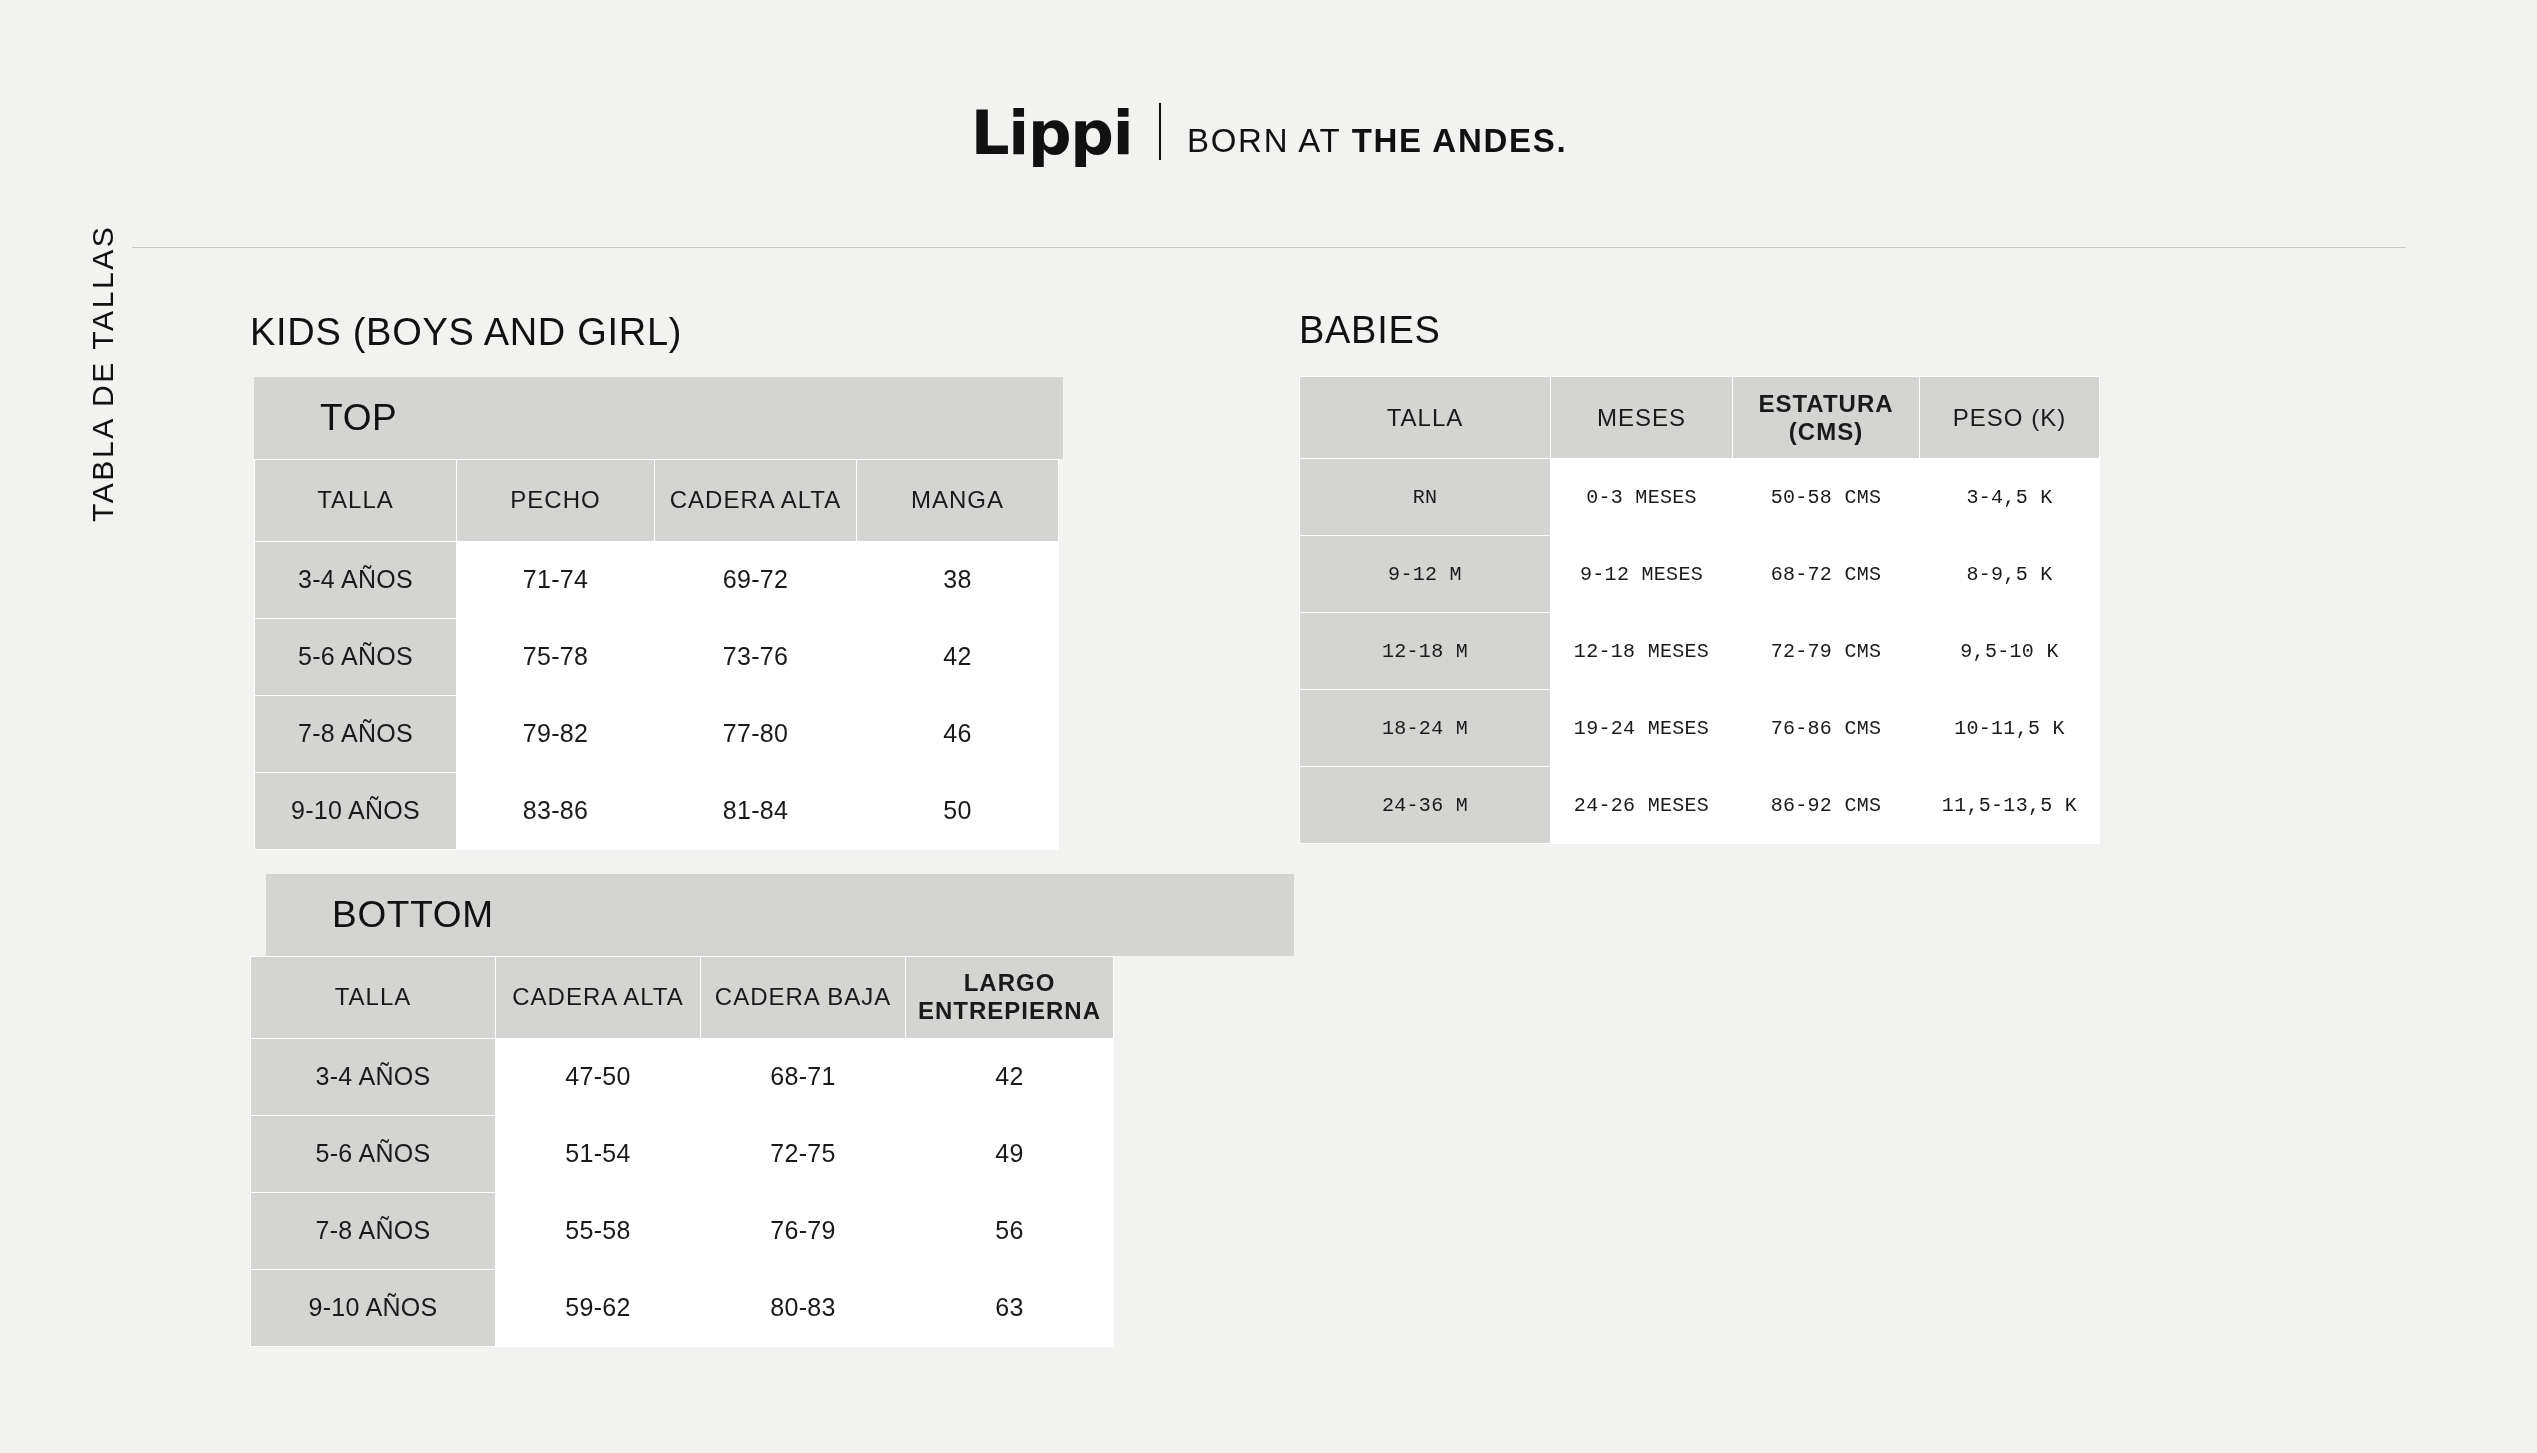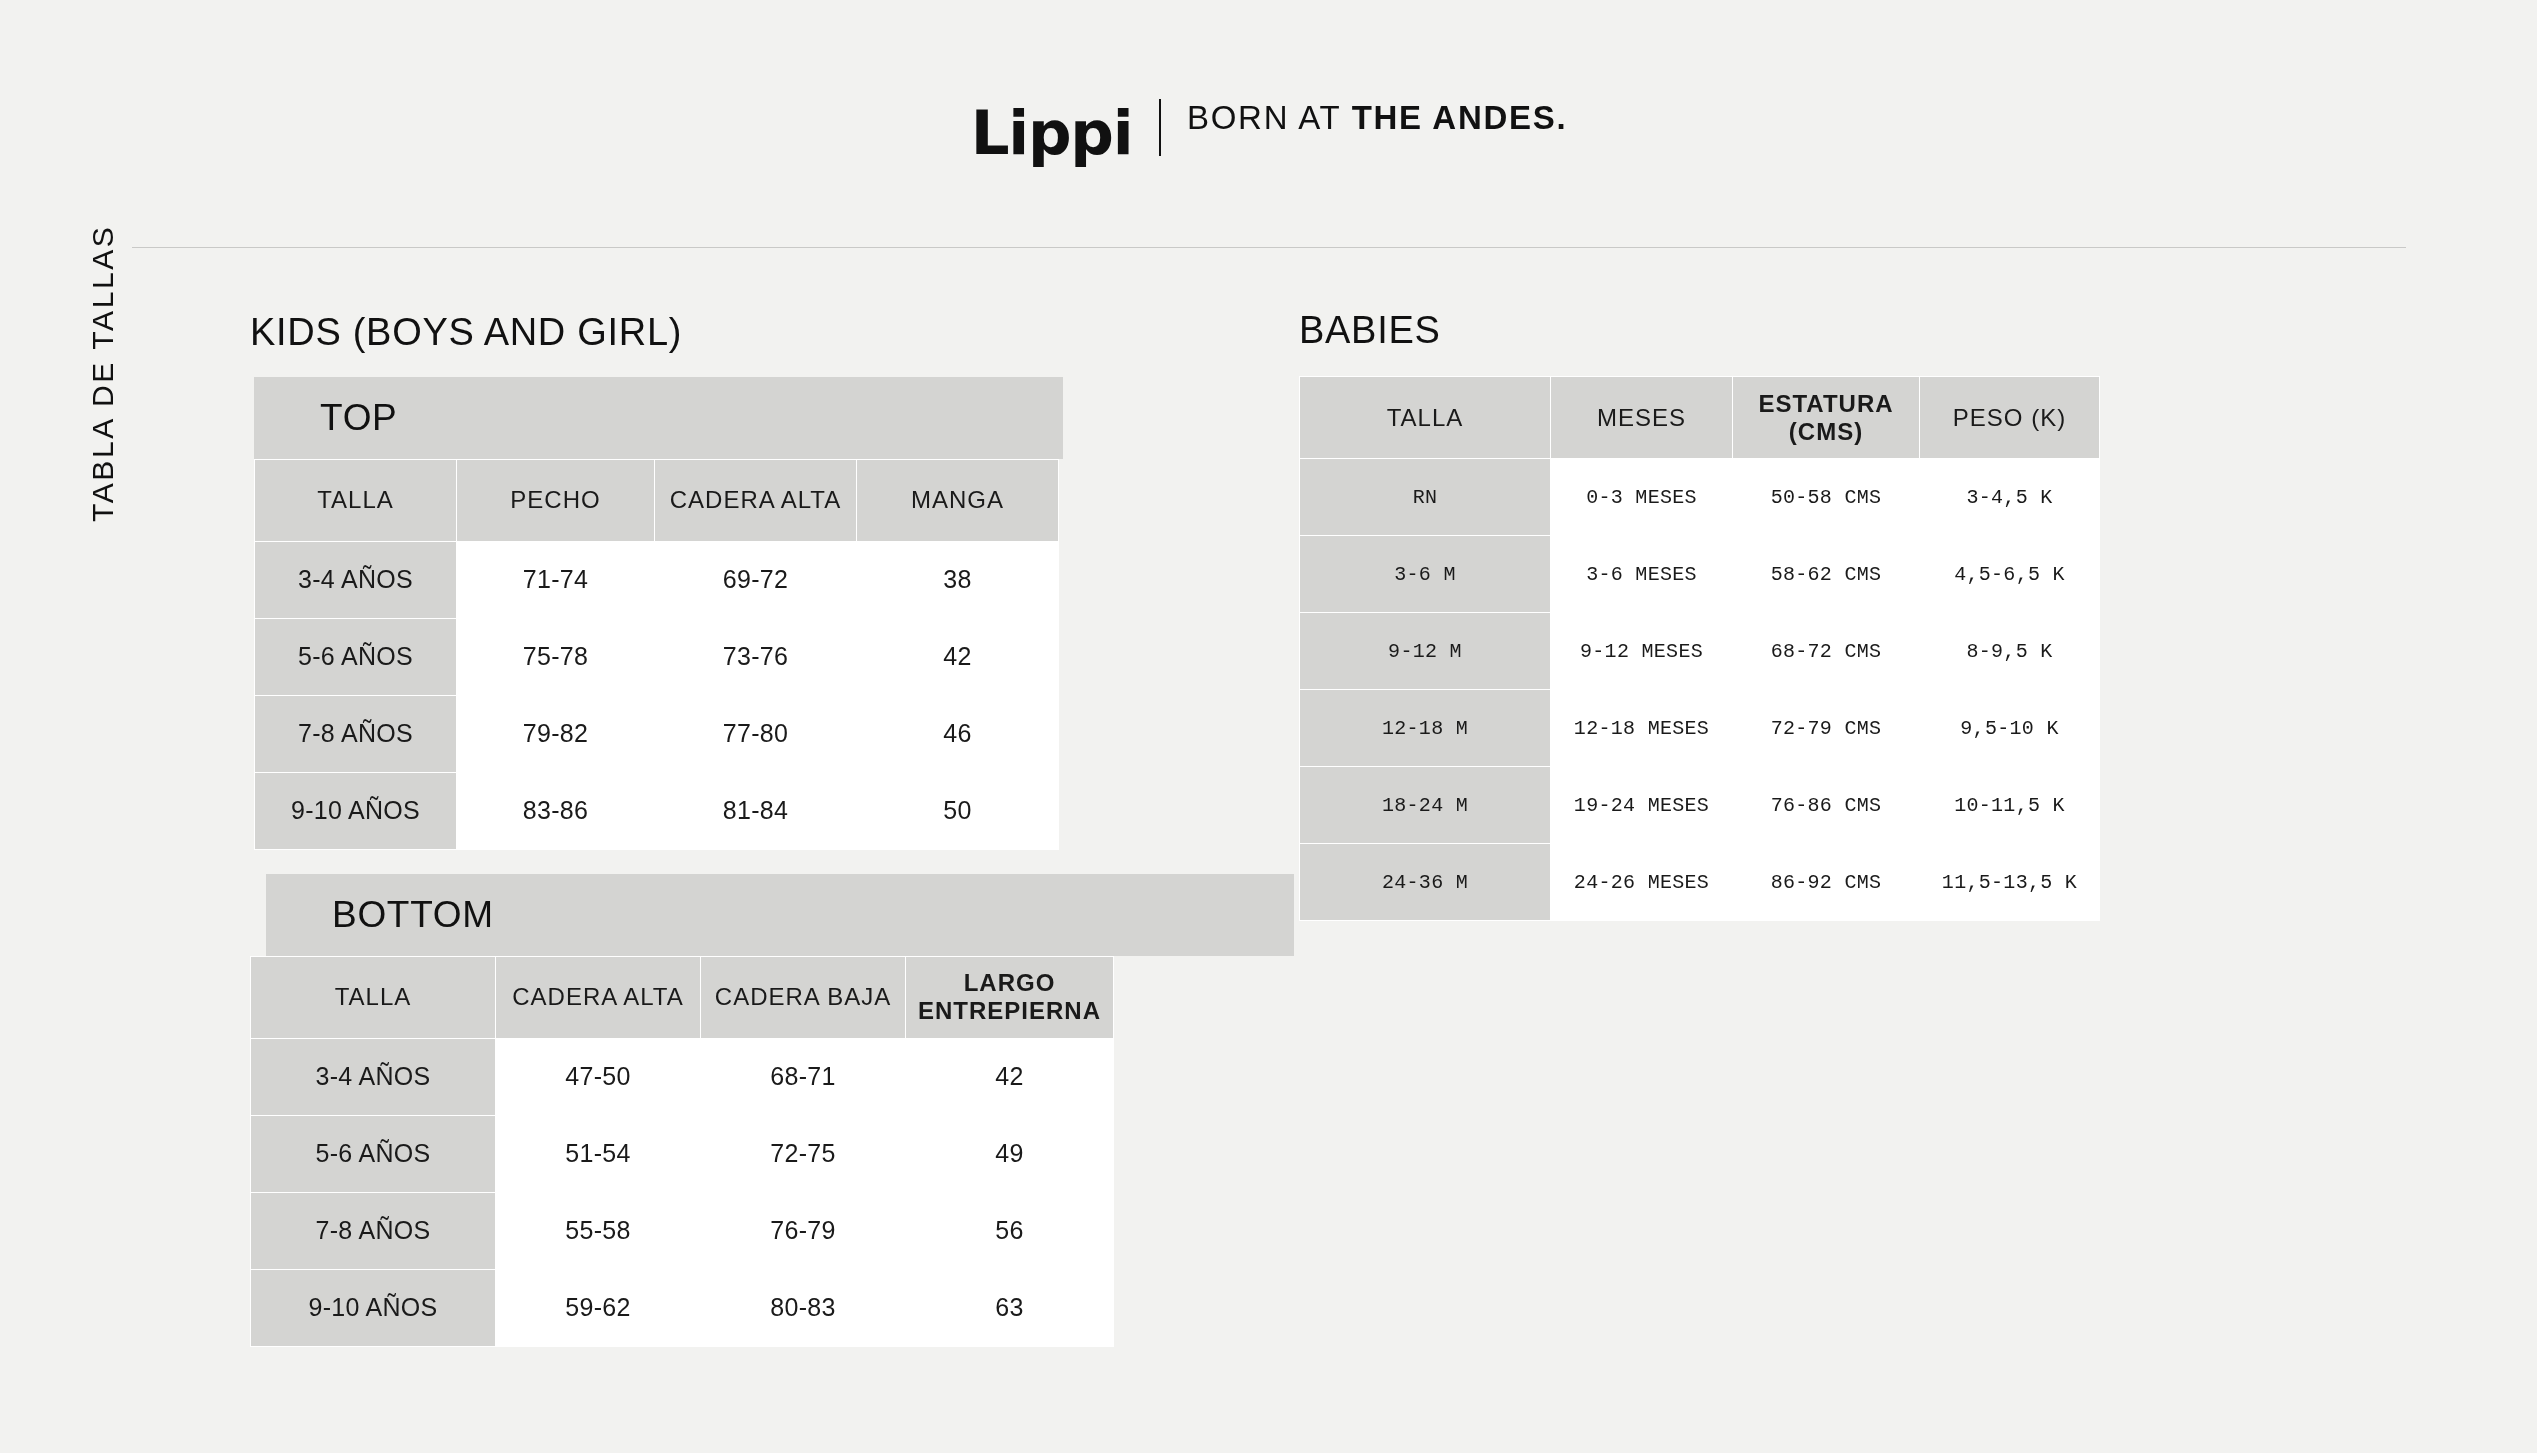--- a/index.html
+++ b/index.html
@@ -17,21 +17,21 @@
   }
 
   
   .header {
     position: absolute;
     top: 0; left: 0; right: 0;
     height: 225px;
   }
   .brand-row {
     display: flex;
-    align-items: flex-start;
+    align-items: flex-end;
     justify-content: center;
     gap: 26.4px;
     padding-top: 99px;
   }
   .brand-logo {
     font-family: "DejaVu Sans", sans-serif;
     font-size: 61px;
     font-weight: 700;
     letter-spacing: -1.3px;
     color: #111;
@@ -281,26 +281,20 @@
       </tr>
     </thead>
     <tbody>
       <tr>
         <td class="label-cell">RN</td>
         <td>0-3 MESES</td>
         <td>50-58 CMS</td>
         <td>3-4,5 K</td>
       </tr>
       <tr>
-        <td class="label-cell">3-6 M</td>
-        <td>3-6 MESES</td>
-        <td>58-62 CMS</td>
-        <td>4,5-6,5 K</td>
-      </tr>
-      <tr>
         <td class="label-cell">9-12 M</td>
         <td>9-12 MESES</td>
         <td>68-72 CMS</td>
         <td>8-9,5 K</td>
       </tr>
       <tr>
         <td class="label-cell">12-18 M</td>
         <td>12-18 MESES</td>
         <td>72-79 CMS</td>
         <td>9,5-10 K</td>

